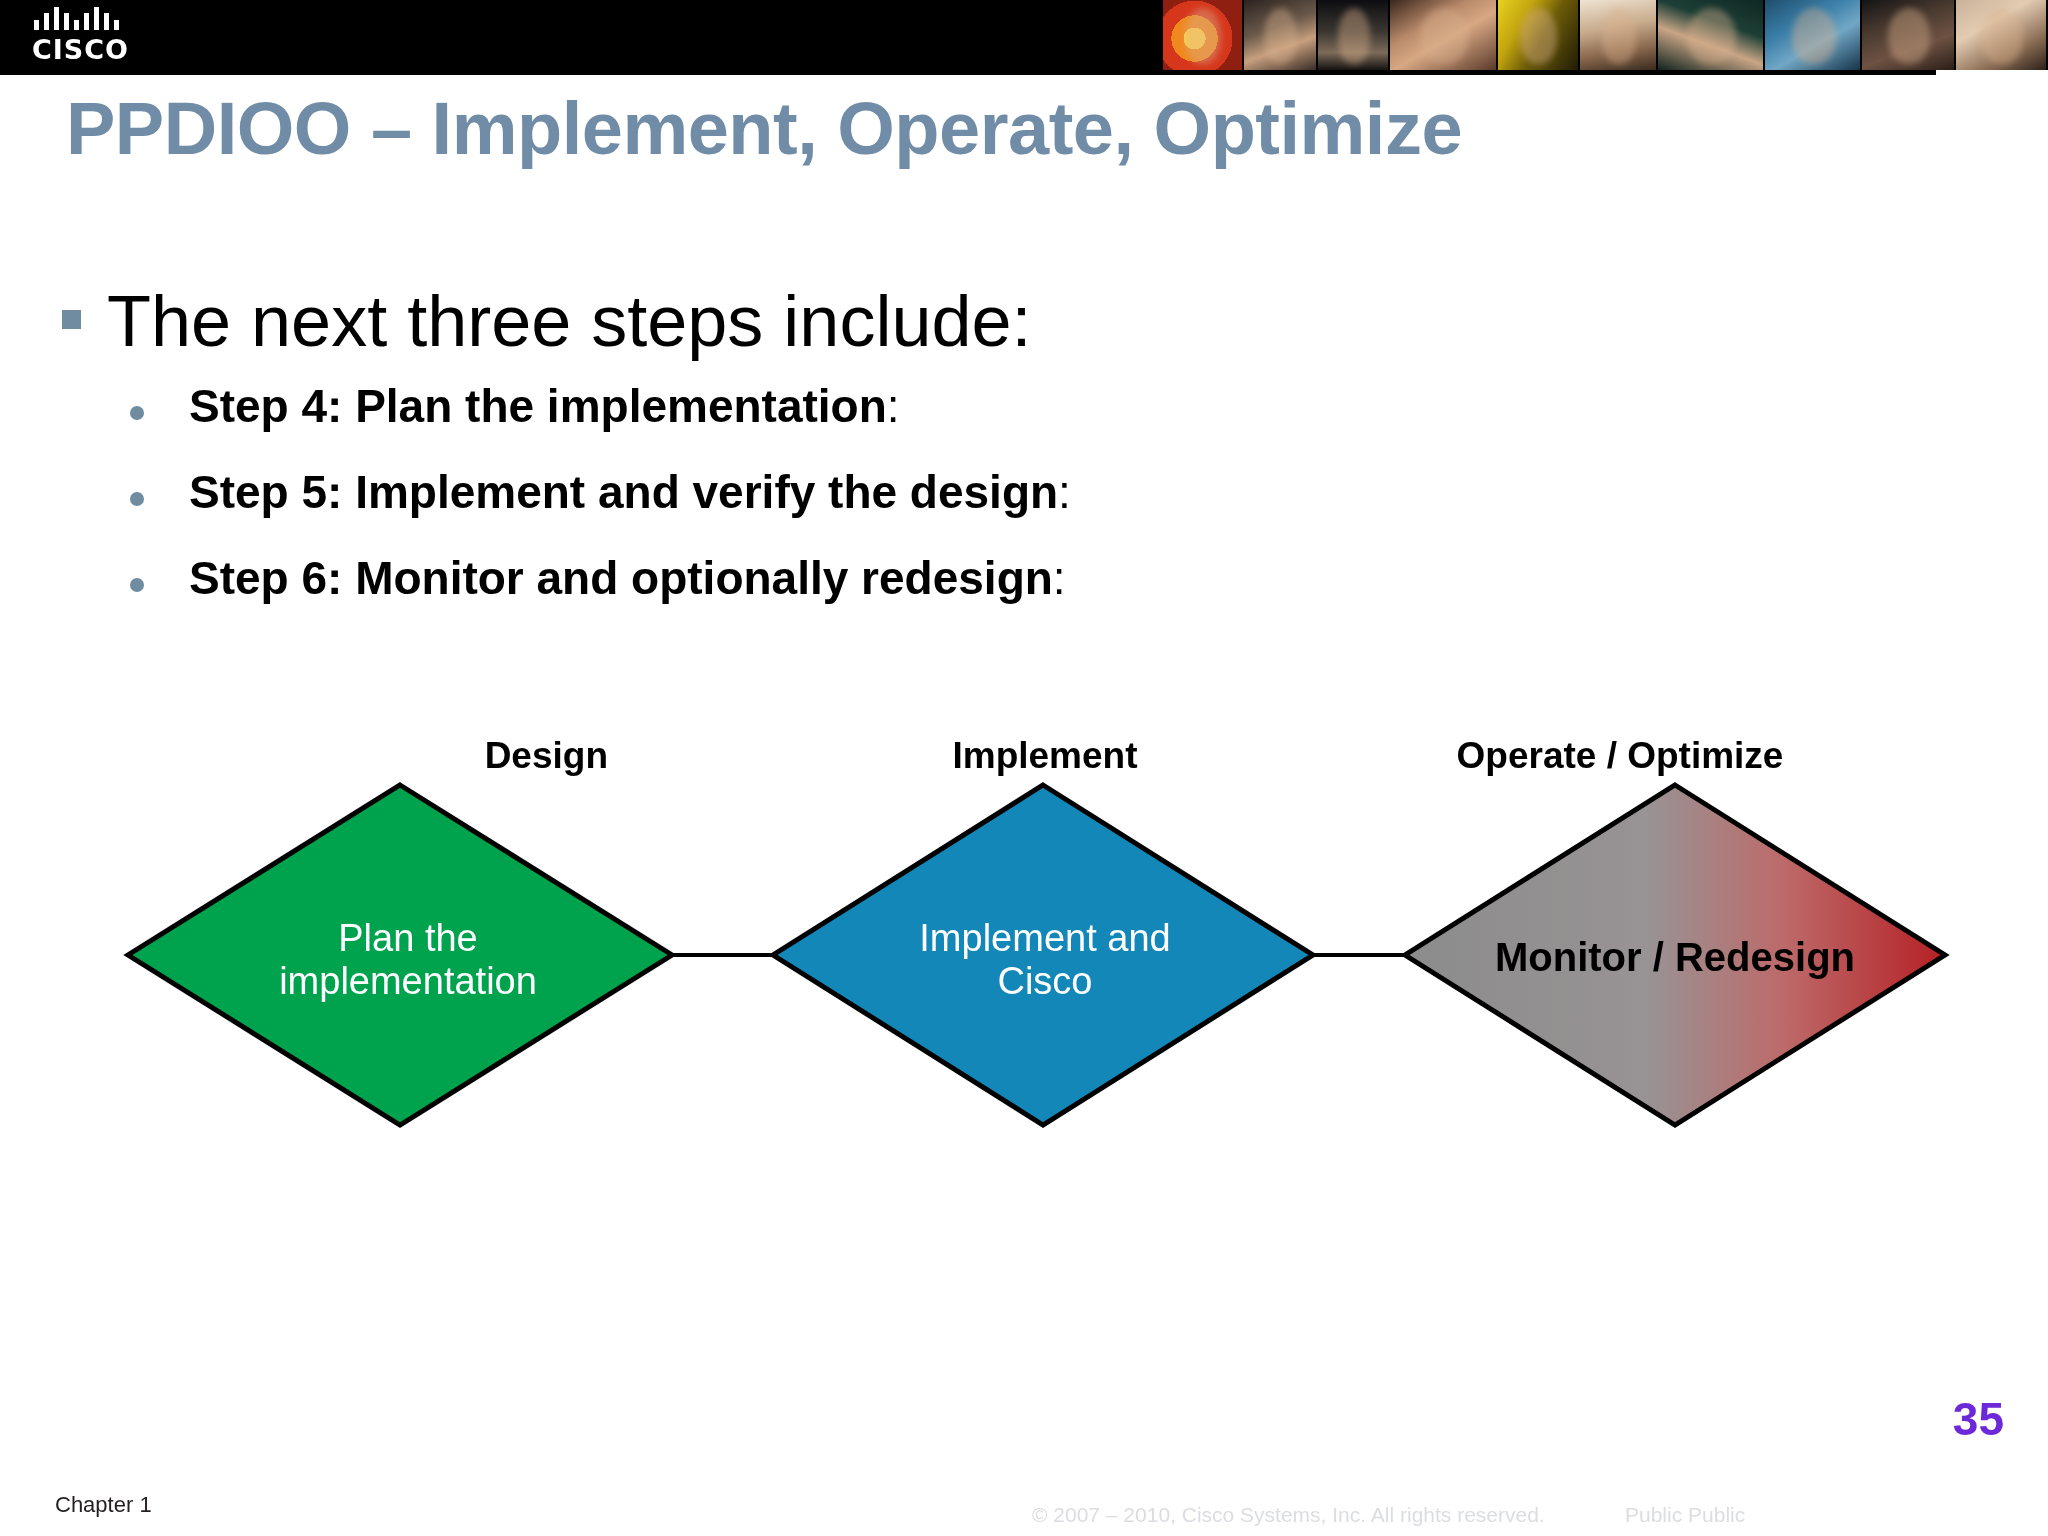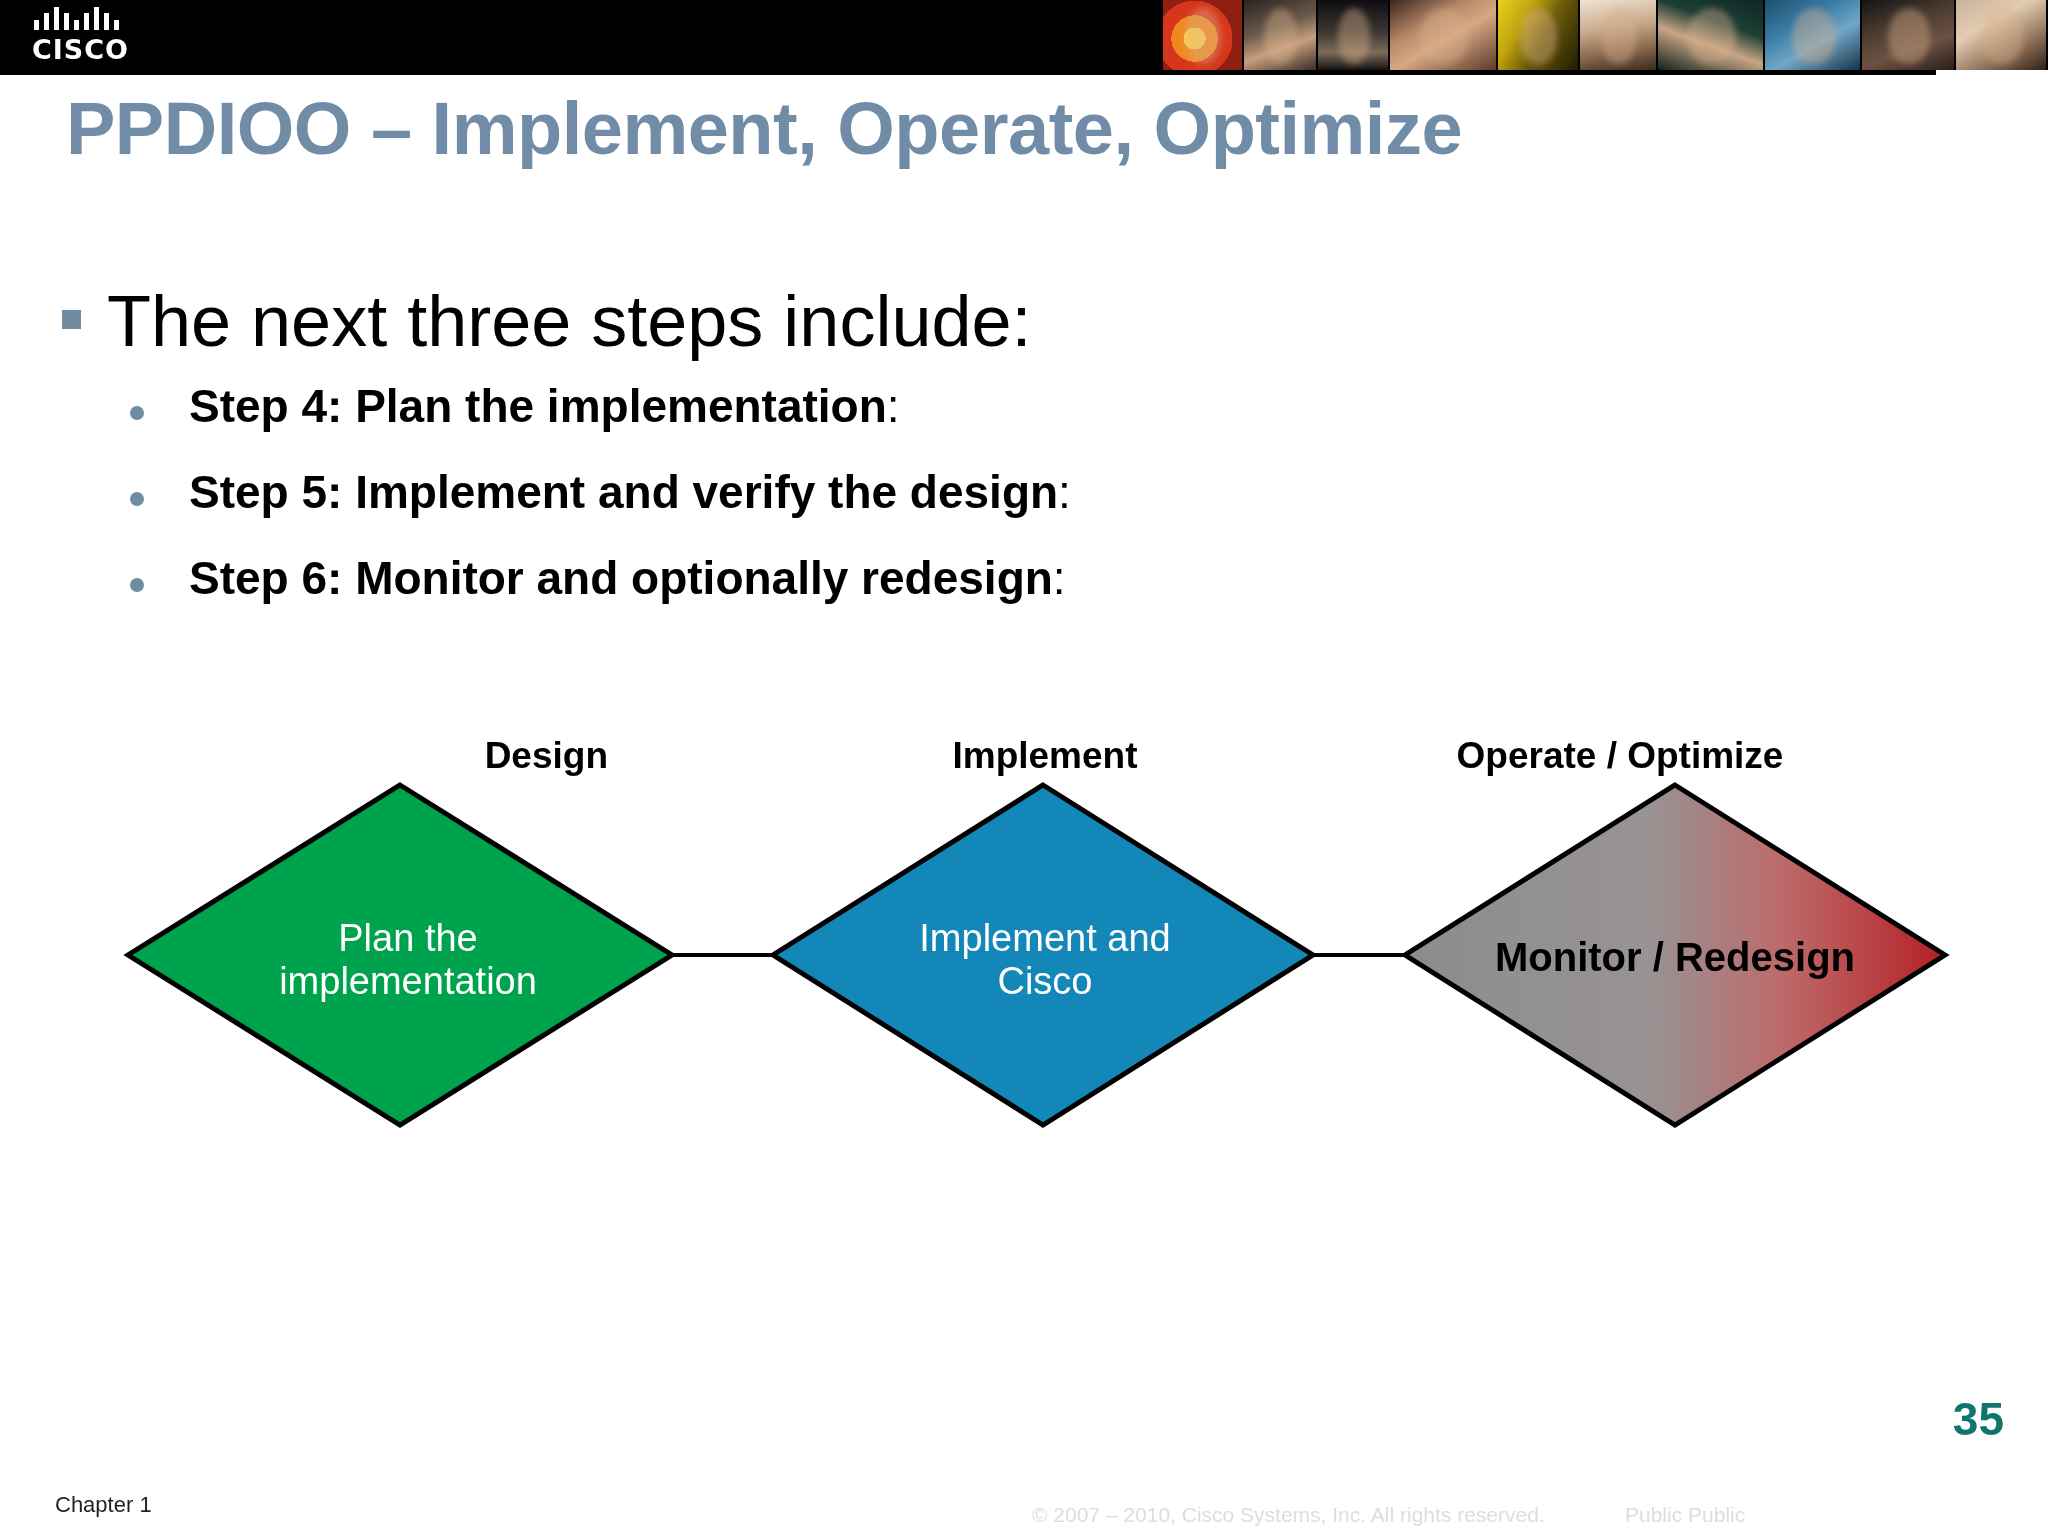--- a/index.html
+++ b/index.html
@@ -244,21 +244,21 @@
     font-size: 21px;
     color: #dcdde1;
     white-space: nowrap;
   }
   .page-num {
     position: absolute;
     right: 44px;
     top: 1392px;
     font-size: 46px;
     font-weight: bold;
-    color: #0f766e;
+    color: #6d28d9;
   }
 </style>
 </head>
 <body>
 
 <div class="slide">
 
   <div class="banner">
     <div class="cisco-logo">
       <div class="logo-bars">

